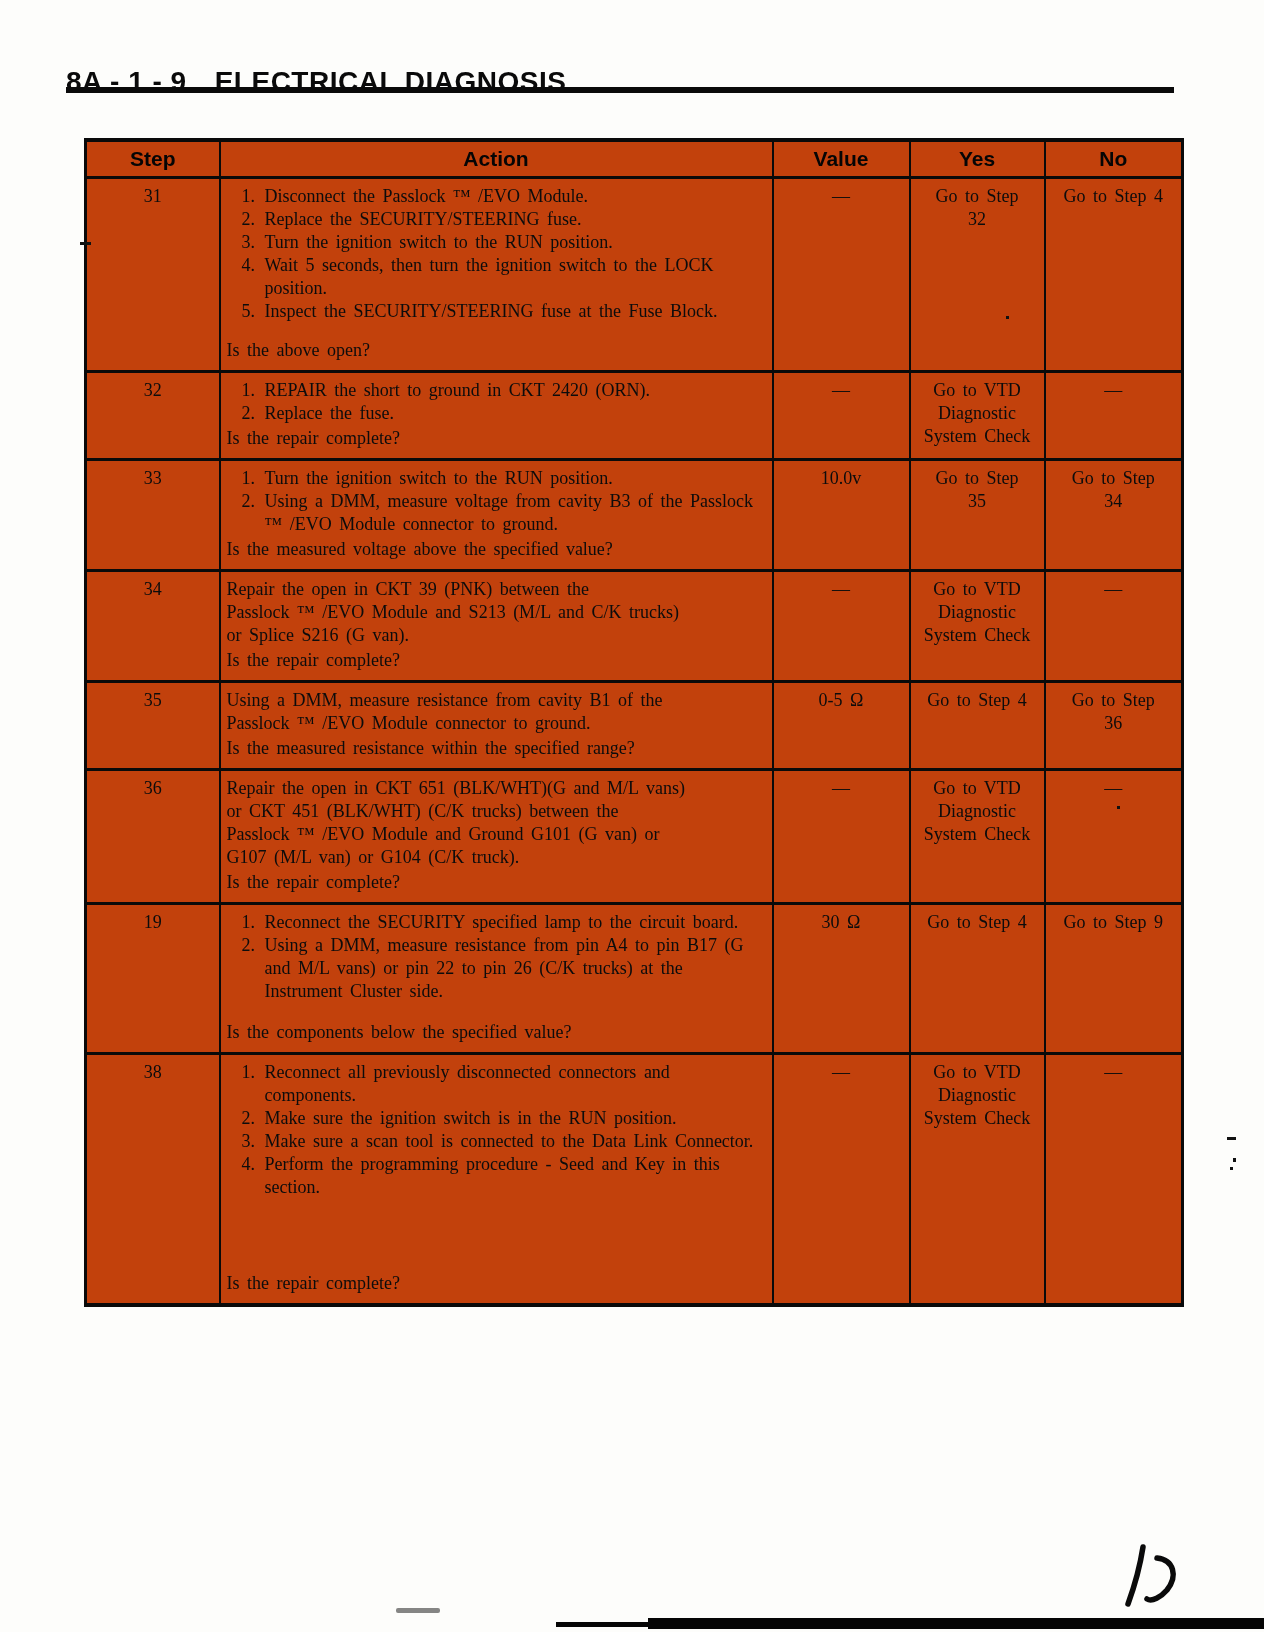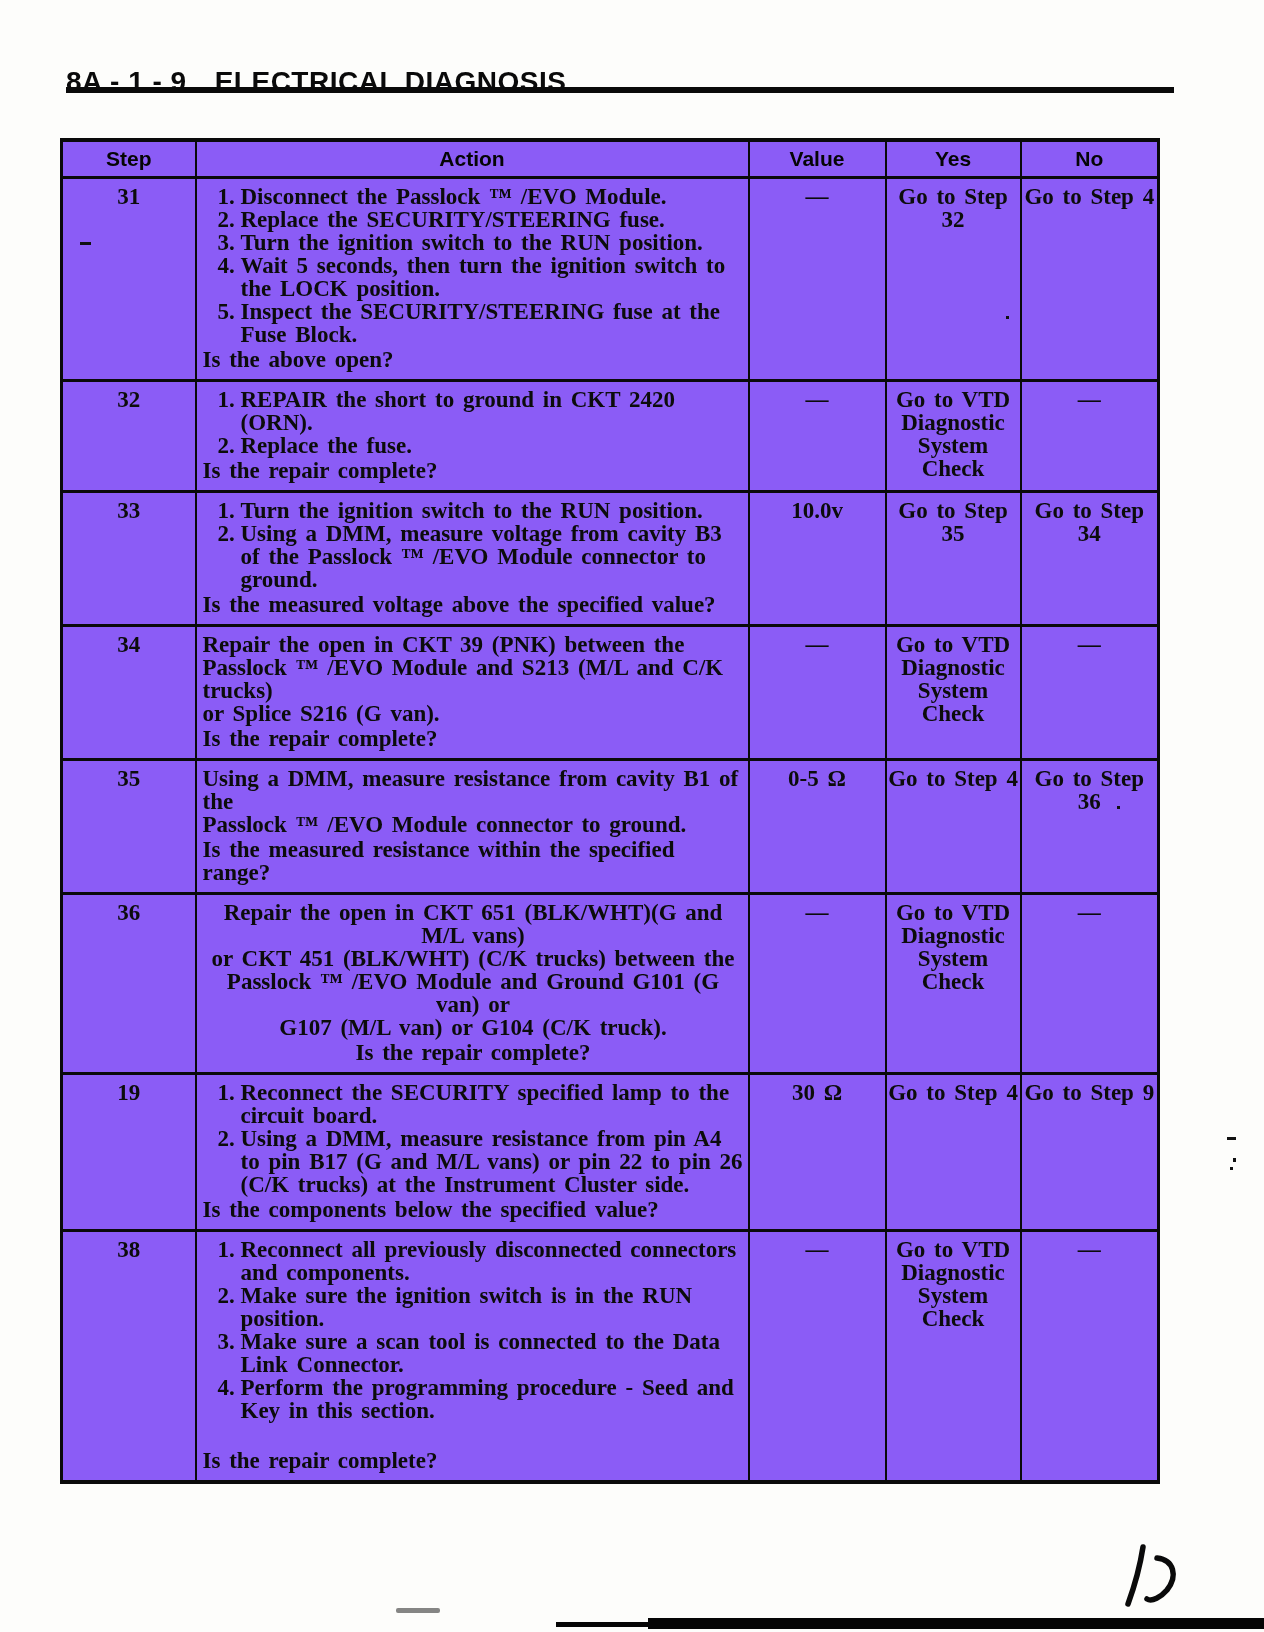--- a/index.html
+++ b/index.html
@@ -11,33 +11,33 @@
   .doc-header{
     position:absolute;left:66px;top:50px;
     font-family:"Liberation Sans", sans-serif;font-weight:bold;
     font-size:28px;letter-spacing:.5px;color:#0a0a0a;white-space:nowrap;margin-top:16px;
   }
   .doc-header .sec{margin-right:28px;}
   .header-rule{
     position:absolute;left:66px;top:87px;width:1108px;height:6px;background:#0a0a0a;
   }
   table.diag{
-    position:absolute;left:60px;top:138px;width:1097px;
+    position:absolute;left:84px;top:138px;width:1097px;
     border-collapse:collapse;table-layout:fixed;
-    background:#8b5cf6;
+    background:#c2410c;
   }
   table.diag, table.diag th, table.diag td{border:2px solid #0a0a0a;}
   table.diag{border-width:4px 3px 4px 3px;border-style:solid;}
   table.diag thead th{
     border-bottom-width:3px;
     font-family:"Liberation Sans", sans-serif;font-weight:bold;font-size:21px;
     text-align:center;padding:3px 2px 4px 2px;height:27px;color:#050505;
   }
   table.diag tbody tr{border-top:3px solid #0a0a0a;}
-  table.diag td{vertical-align:top;font-size:23px;line-height:23px;word-spacing:3px;font-weight:bold;}
+  table.diag td{vertical-align:top;font-size:18px;line-height:23px;word-spacing:3px;}
   td.c-step{text-align:center;padding-top:6px;}
   td.c-action{padding:0;}
   .cellflex{display:flex;flex-direction:column;padding:6px 4px 6px 4px;box-sizing:border-box;}
   .act-item{position:relative;padding-left:40px;}
   .act-item .num{position:absolute;left:17px;top:0;}
   .act-para{white-space:pre-line;padding-left:2px;}
   .act-question{margin-top:auto;padding:2px 0 2px 2px;}
   td.c-mid{text-align:center;padding-top:6px;white-space:pre-line;}
   
   .art{position:absolute;background:#111;}
@@ -145,21 +145,21 @@
           </div>
         </td>
         <td class="c-mid">0-5 Ω</td>
         <td class="c-mid">Go to Step 4</td>
         <td class="c-mid">Go to Step
 36</td>
       </tr>
       <tr>
         <td class="c-step">36</td>
         <td class="c-action">
-          <div class="cellflex" style="min-height: 131px; text-align: center;">
+          <div class="cellflex" style="min-height: 131px;">
             <div class="act-para">Repair the open in CKT 651 (BLK/WHT)(G and M/L vans)
 or CKT 451 (BLK/WHT) (C/K trucks) between the
 Passlock ™ /EVO Module and Ground G101 (G van) or
 G107 (M/L van) or G104 (C/K truck).</div>
             <div class="act-question">Is the repair complete?</div>
           </div>
         </td>
         <td class="c-mid">—</td>
         <td class="c-mid">Go to VTD
 Diagnostic

